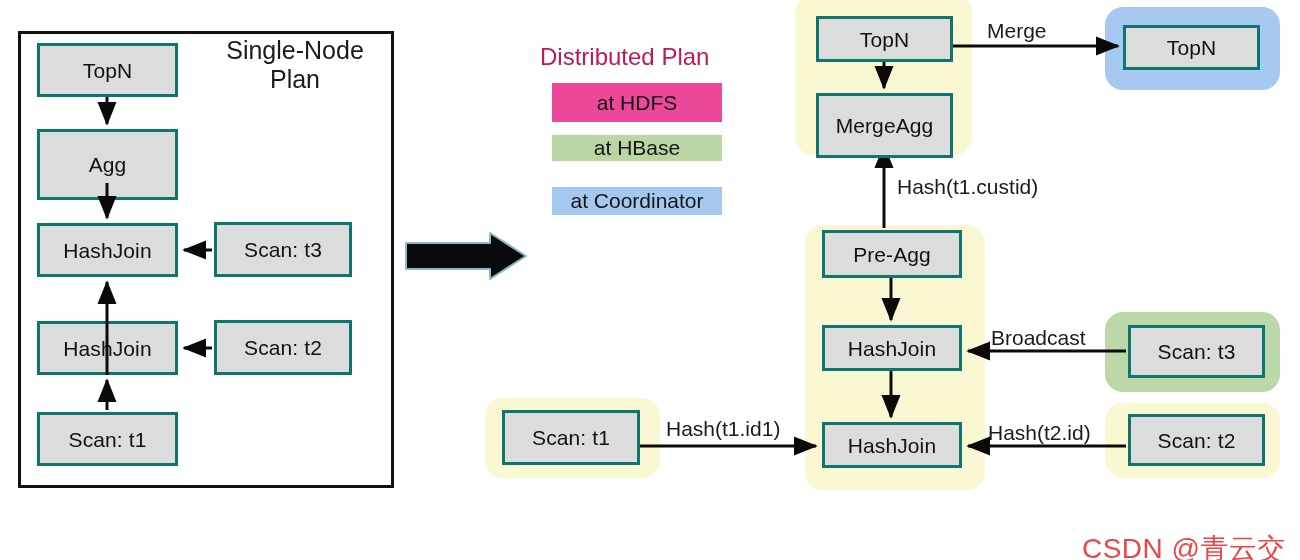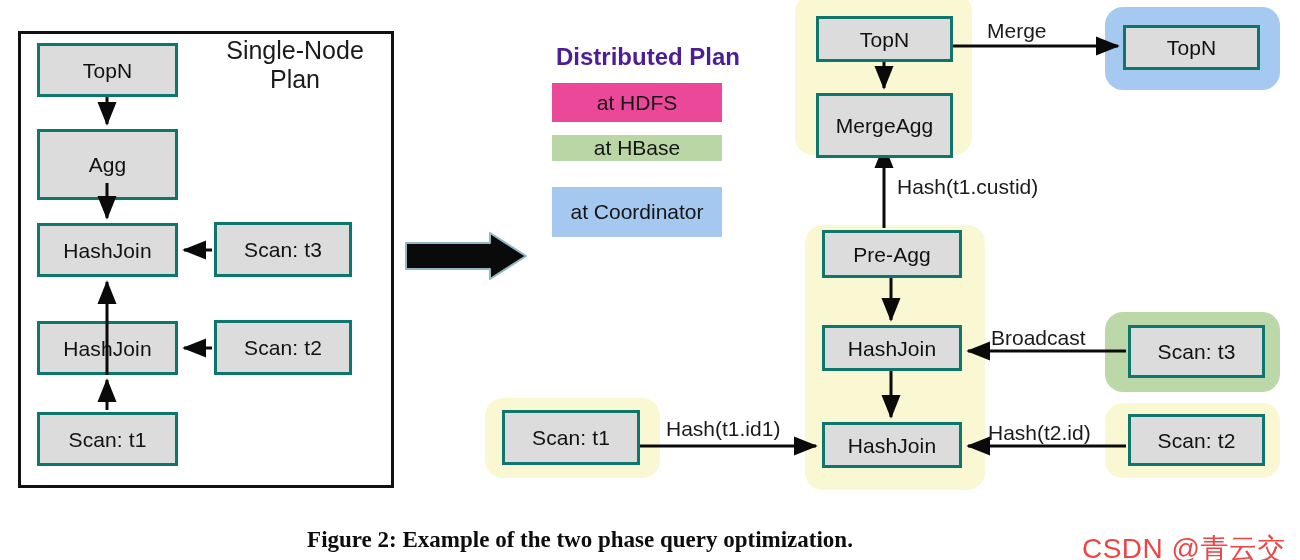--- a/index.html
+++ b/index.html
@@ -54,42 +54,41 @@
     font-size: 25px;
     line-height: 1.15;
     color: #1b1b1b;
   }
 
   
   #dist-title {
     position: absolute;
     left: 540px; top: 43px;
     width: 200px;
-    text-align: right;
+    text-align: left;
     font-size: 24px;
-    color: #4c1d95;
-    white-space: nowrap;
-    font-weight: bold;
+    color: #be185d;
+    white-space: nowrap;
   }
 
   
   .legend-box {
     position: absolute;
     left: 552px;
     width: 170px;
     display: flex;
     align-items: center;
     justify-content: center;
     font-size: 21px;
     color: #141414;
     white-space: nowrap;
   }
   .legend-hdfs   { top: 83px;  height: 39px; background: #ec4899; }
   .legend-hbase  { top: 135px; height: 26px; background: #b9d6a4; }
-  .legend-coord  { top: 187px; height: 50px; background: #a4c8f0; }
+  .legend-coord  { top: 187px; height: 28px; background: #a4c8f0; }
 
   
   .frag {
     position: absolute;
     border-radius: 18px;
   }
   .frag-hdfs  { background: #f9f8d2; }
   .frag-hbase { background: #bcd8a8; }
   .frag-coord { background: #a6c9f2; }
 
@@ -233,16 +232,15 @@
   <div class="edge-label" style="left:987px;top:20px;">Merge</div>
 
   <div class="edge-label" style="left:897px;top:176px;">Hash(t1.custid)</div>
 
   <div class="edge-label" style="left:991px;top:327px;">Broadcast</div>
 
   <div class="edge-label" style="left:988px;top:422px;">Hash(t2.id)</div>
 
   <div class="edge-label" style="left:666px;top:418px;">Hash(t1.id1)</div>
 
-  <div id="caption">Figure 2: Example of the two phase query optimization.</div>
   <div id="watermark">CSDN @青云交</div>
 
 </div>
 
 </body></html>

